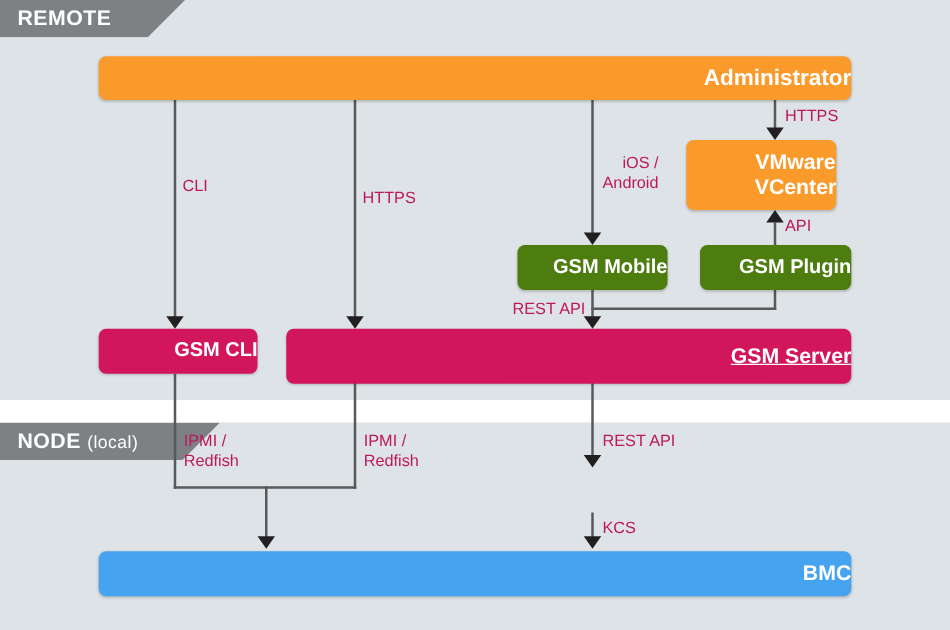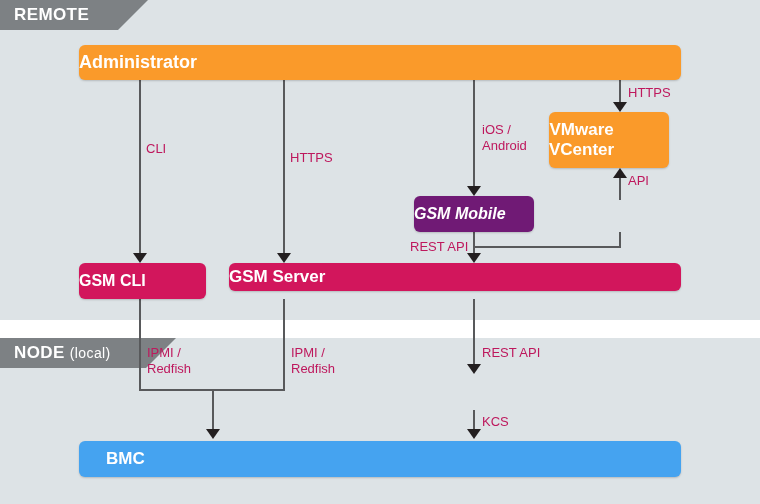--- a/index.html
+++ b/index.html
@@ -49,28 +49,28 @@
   #tag-remote { left: 0; top: 0; width: 148px; }
   #tag-node   { left: 0; top: 338px; width: 176px; }
 
   .node-box {
     position: absolute;
     border-radius: 6px;
     color: #ffffff;
     font-weight: bold;
     display: flex;
     align-items: center;
-    justify-content: flex-start;
+    justify-content: flex-end;
     text-align: center;
     line-height: 1.15;
     box-sizing: border-box;
     box-shadow: 0 1px 2px rgba(0,0,0,0.18);
   }
   .c-orange  { background: #fa9a2a; }
-  .c-green   { background: #701a75; font-style: italic; }
+  .c-green   { background: #4d7c0f; }
   .c-crimson { background: #d2165c; }
   .c-blue    { background: #45a3f0; }
 
   .edge {
     position: absolute;
     background: #58595b;
   }
   .edge.v { width: 2px; }
   .edge.h { height: 2px; }
 
@@ -111,21 +111,21 @@
   <div class="edge v" style="left:139px; top:80px; height:175px;"></div>
   <div class="arrow down" style="left:133px; top:253px;"></div>
   <div class="edge-label" style="left:146px; top:141px;text-align:center;">CLI</div>
 
   <div class="edge v" style="left:283px; top:80px; height:175px;"></div>
   <div class="arrow down" style="left:277px; top:253px;"></div>
   <div class="edge-label" style="left:290px; top:150px;">HTTPS</div>
 
   <div class="edge v" style="left:473px; top:80px; height:108px;"></div>
   <div class="arrow down" style="left:467px; top:186px;"></div>
-  <div class="edge-label" style="left:482px; top:122px; text-align:left;">iOS /
+  <div class="edge-label" style="left:482px; top:122px; text-align:right;">iOS /
 Android</div>
 
   <div class="edge v" style="left:619px; top:80px; height:24px;"></div>
   <div class="arrow down" style="left:613px; top:102px;"></div>
   <div class="edge-label" style="left:628px; top:85px;">HTTPS</div>
 
   <div class="edge v" style="left:619px; top:178px; height:22px;"></div>
   <div class="arrow up" style="left:613px; top:168px;"></div>
   <div class="edge-label" style="left:628px; top:173px;">API</div>
 
@@ -159,26 +159,29 @@
 
   <div class="node-box c-orange" style="left:549px; top:112px; width:120px; height:56px; font-size:17px; white-space:pre-line;">
     <span>VMware
 VCenter</span>
   </div>
 
   <div class="node-box c-green" style="left:414px; top:196px; width:120px; height:36px; font-size:16px;">
     <span>GSM Mobile</span>
   </div>
 
+  <div class="node-box c-green" style="left:560px; top:196px; width:121px; height:36px; font-size:16px;">
+    <span>GSM Plugin</span>
+  </div>
 
   <div class="node-box c-crimson" style="left:79px; top:263px; width:127px; height:36px; font-size:16px;">
     <span>GSM CLI</span>
   </div>
 
-  <div class="node-box c-crimson" style="left:229px; top:263px; width:452px; height:28px; font-size:17px;">
+  <div class="node-box c-crimson" style="left:229px; top:263px; width:452px; height:44px; font-size:17px;text-decoration:underline;">
     <span>GSM Server</span>
   </div>
 
 
   <div class="node-box c-blue" style="left:79px; top:441px; width:602px; height:36px; font-size:17px;padding-left:27px;">
     <span>BMC</span>
   </div>
 
 </div>
 

